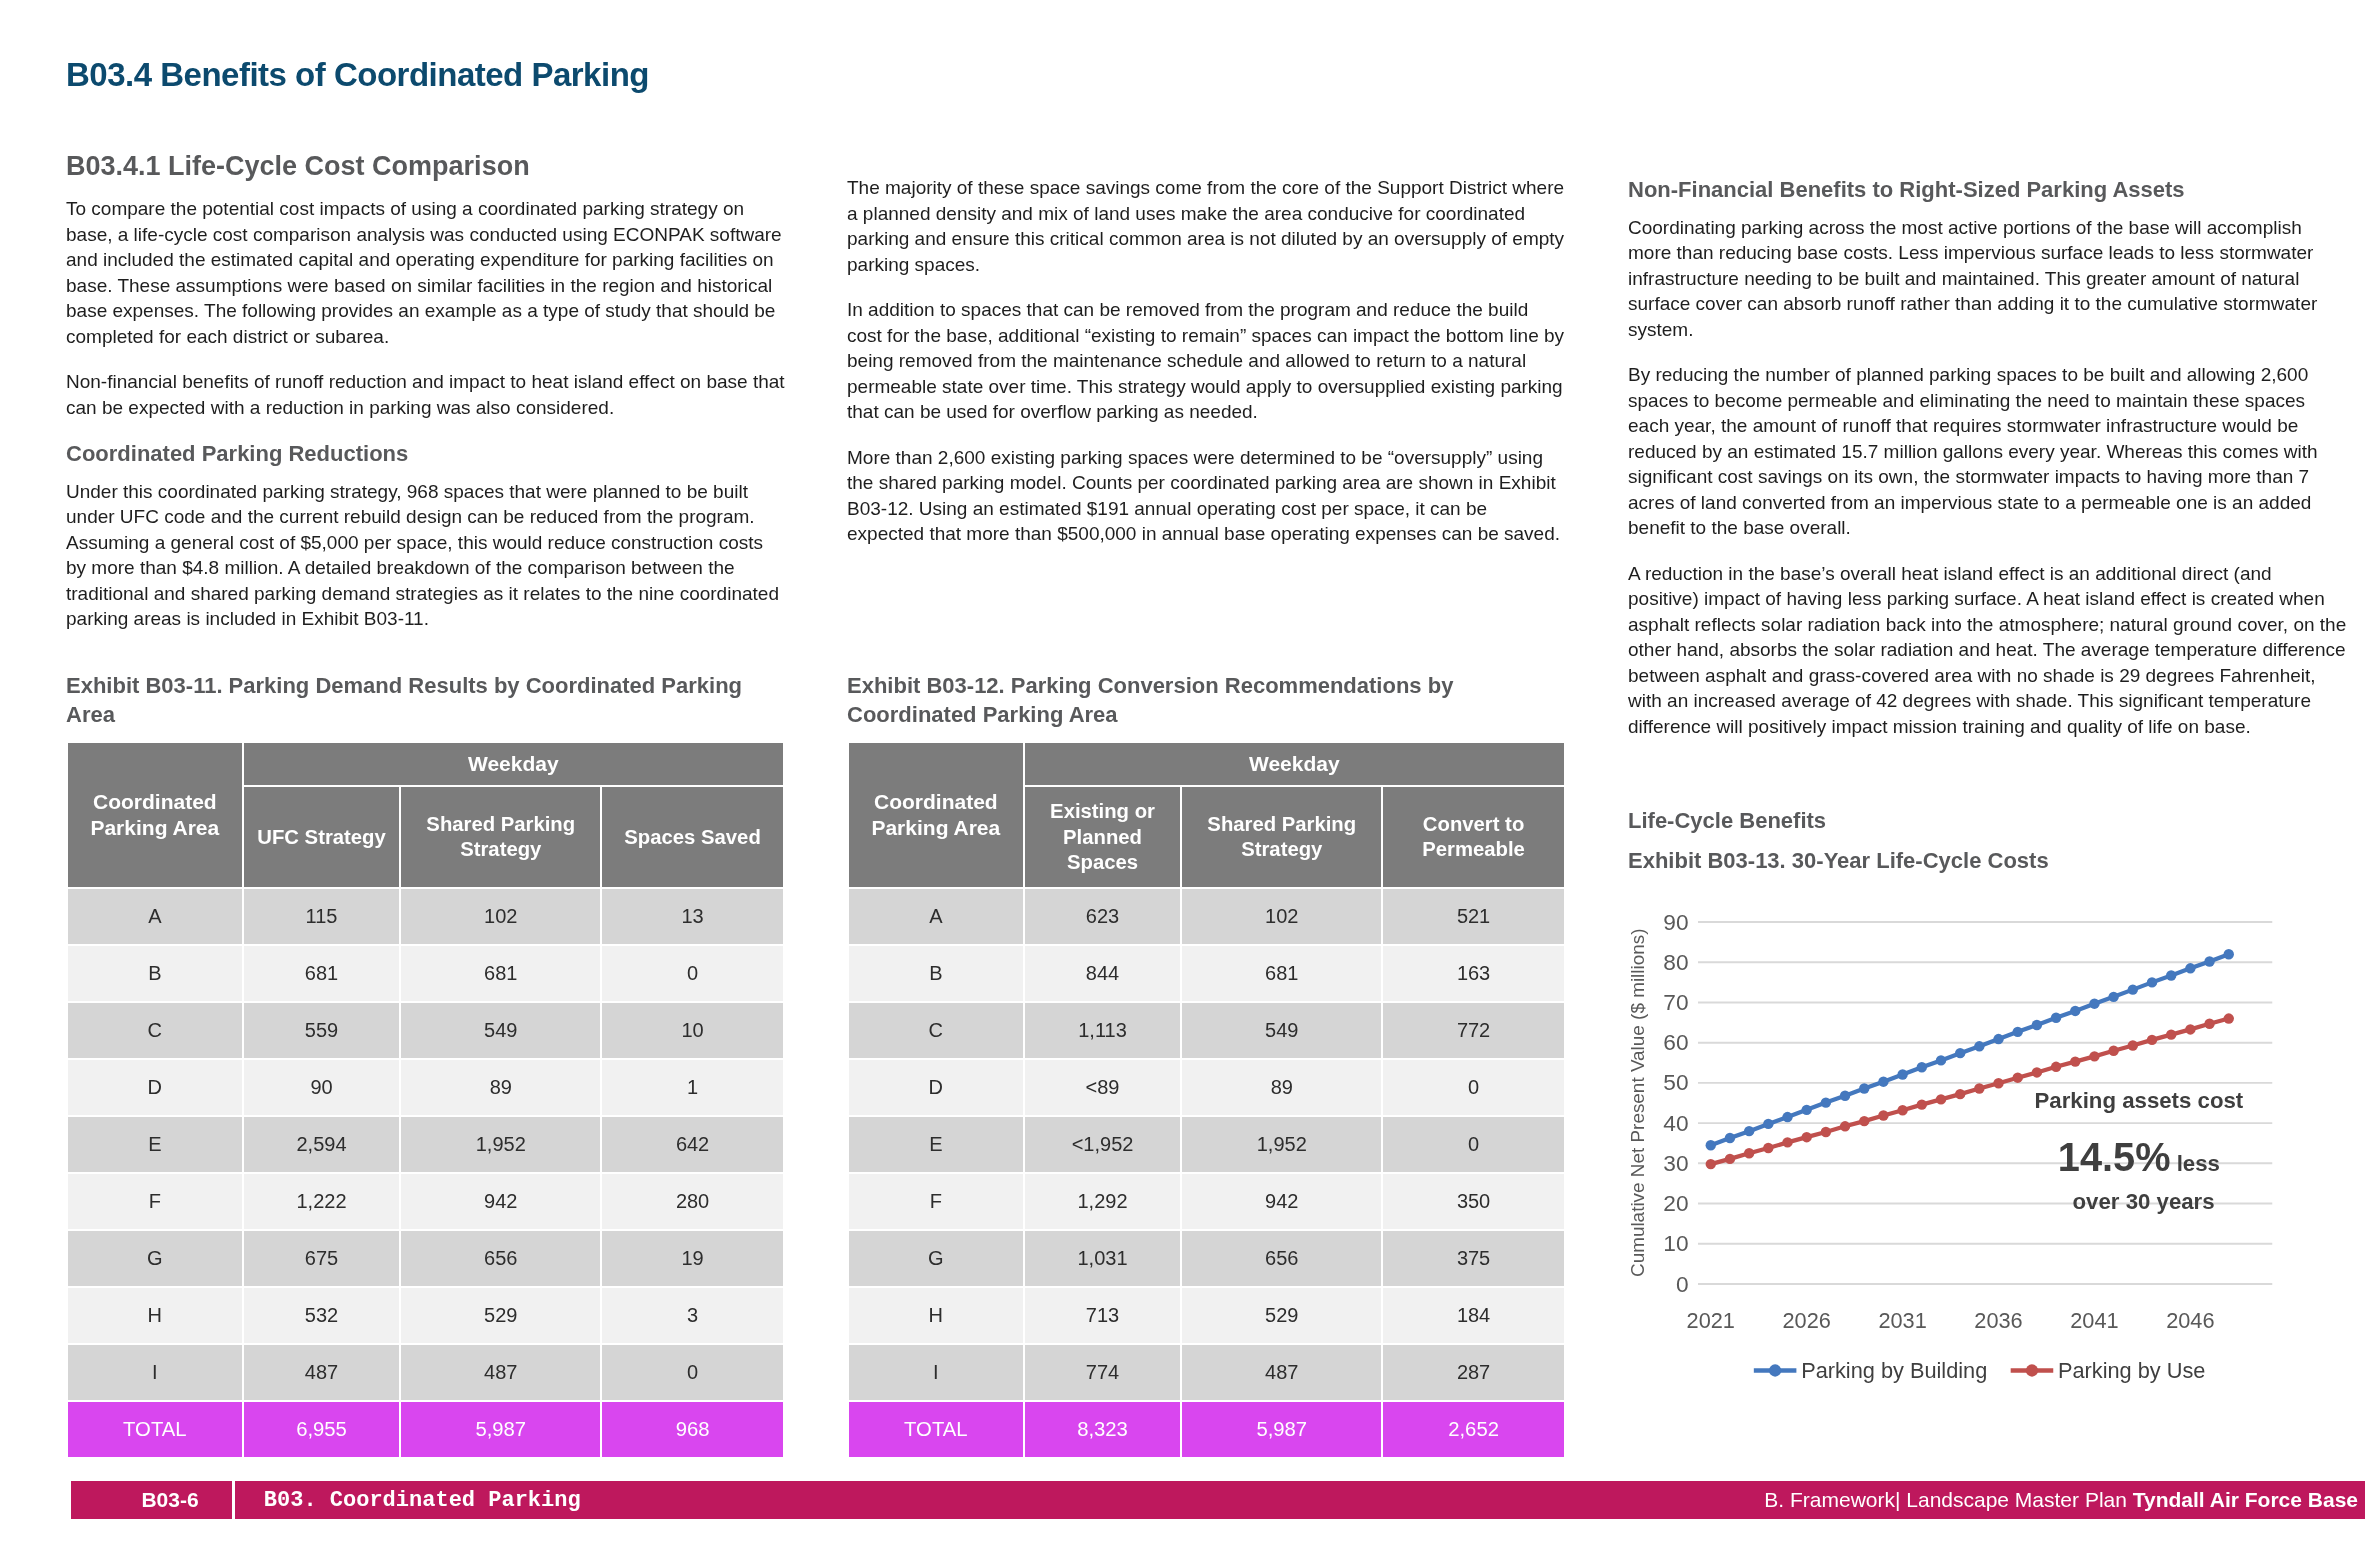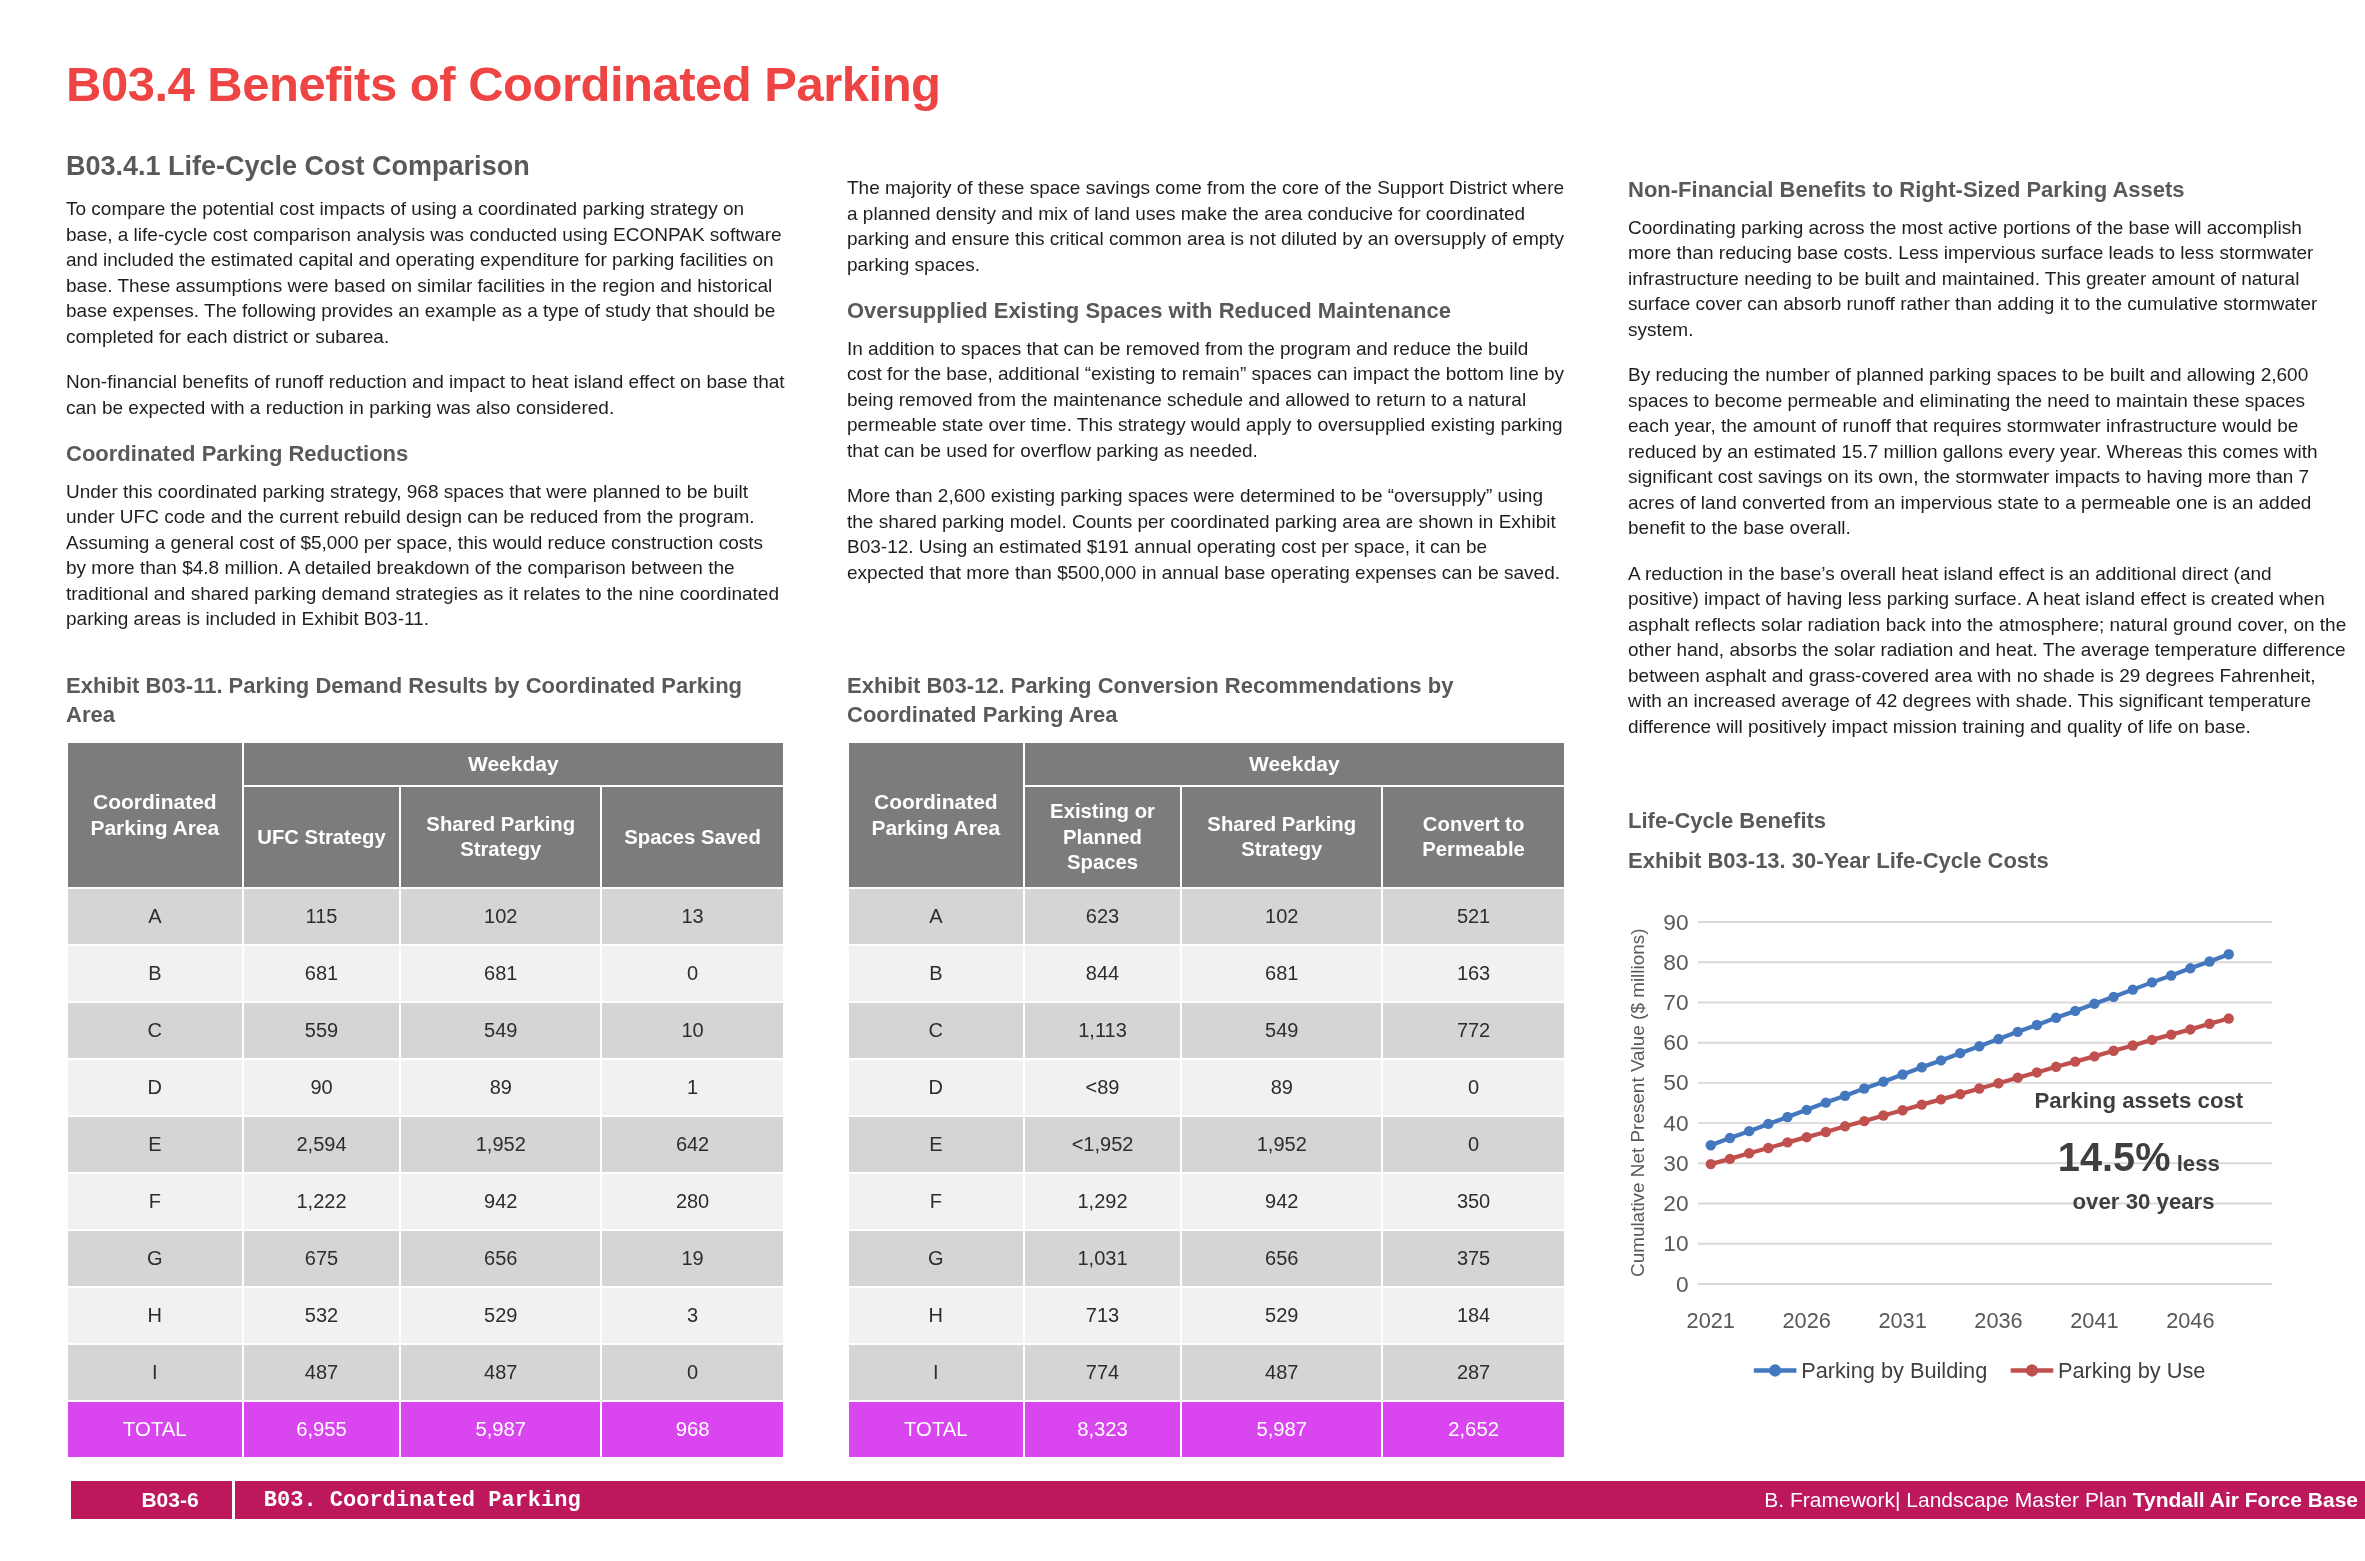--- a/index.html
+++ b/index.html
@@ -2,21 +2,21 @@
 <html style="font-size:7.6px"><head>
 <meta charset="utf-8">
 <style>
   html,body{margin:0;padding:0;}
   body{
     width:2413px;height:1561px;position:relative;background:#ffffff;
     font-family:"Liberation Sans", sans-serif;color:#222222;overflow:hidden;
   }
   .page-title{
     position:absolute;left:66px;top:56px;margin:0;
-    font-size:49px;font-weight:700;color:#ef4444;letter-spacing:-0.5px;
+    font-size:33px;font-weight:700;color:#0c4a6e;letter-spacing:-0.5px;
   }
   .column{position:absolute;top:151px;width:719px;}
   #col1{left:66px;}
   #col2{left:847px;}
   #col3{left:1628px;}
   .h2{font-size:27px;font-weight:700;color:#58595B;margin:0 0 14px 0;}
   .h3{font-size:22px;font-weight:700;color:#58595B;margin:4.7px 0 11.4px 0;line-height:27.4px;}
   .para{font-size:19px;line-height:25.5px;margin:0 0 20px 0;color:#1e1e1e;}
   .exhibit-title{font-size:22px;font-weight:700;color:#58595B;line-height:29px;margin:0 0 12.3px 0;}
   .exhibit-abs{position:absolute;top:520px;left:0;width:719px;}
@@ -143,21 +143,20 @@
             <td>5,987</td>
             <td>968</td>
           </tr>
         </tfoot>
       </table>
   </div>
 </div>
 
 <div class="column" id="col2">
   <p class="para" style="margin-top:24px;">The majority of these space savings come from the core of the Support District where a planned density and mix of land uses make the area conducive for coordinated parking and ensure this critical common area is not diluted by an oversupply of empty parking spaces.</p>
-  <div class="h3">Oversupplied Existing Spaces with Reduced Maintenance</div>
   <p class="para">In addition to spaces that can be removed from the program and reduce the build cost for the base, additional “existing to remain” spaces can impact the bottom line by being removed from the maintenance schedule and allowed to return to a natural permeable state over time. This strategy would apply to oversupplied existing parking that can be used for overflow parking as needed.</p>
   <p class="para">More than 2,600 existing parking spaces were determined to be “oversupply” using the shared parking model. Counts per coordinated parking area are shown in Exhibit B03-12. Using an estimated $191 annual operating cost per space, it can be expected that more than $500,000 in annual base operating expenses can be saved.</p>
 
   <div class="exhibit-abs">
     <div class="exhibit-title">Exhibit B03-12. Parking Conversion Recommendations by Coordinated Parking Area</div>
     <table class="data" id="table-12">
         <colgroup>
           <col style="width: 24.5%;">
           <col style="width: 22%;">
           <col style="width: 28%;">

